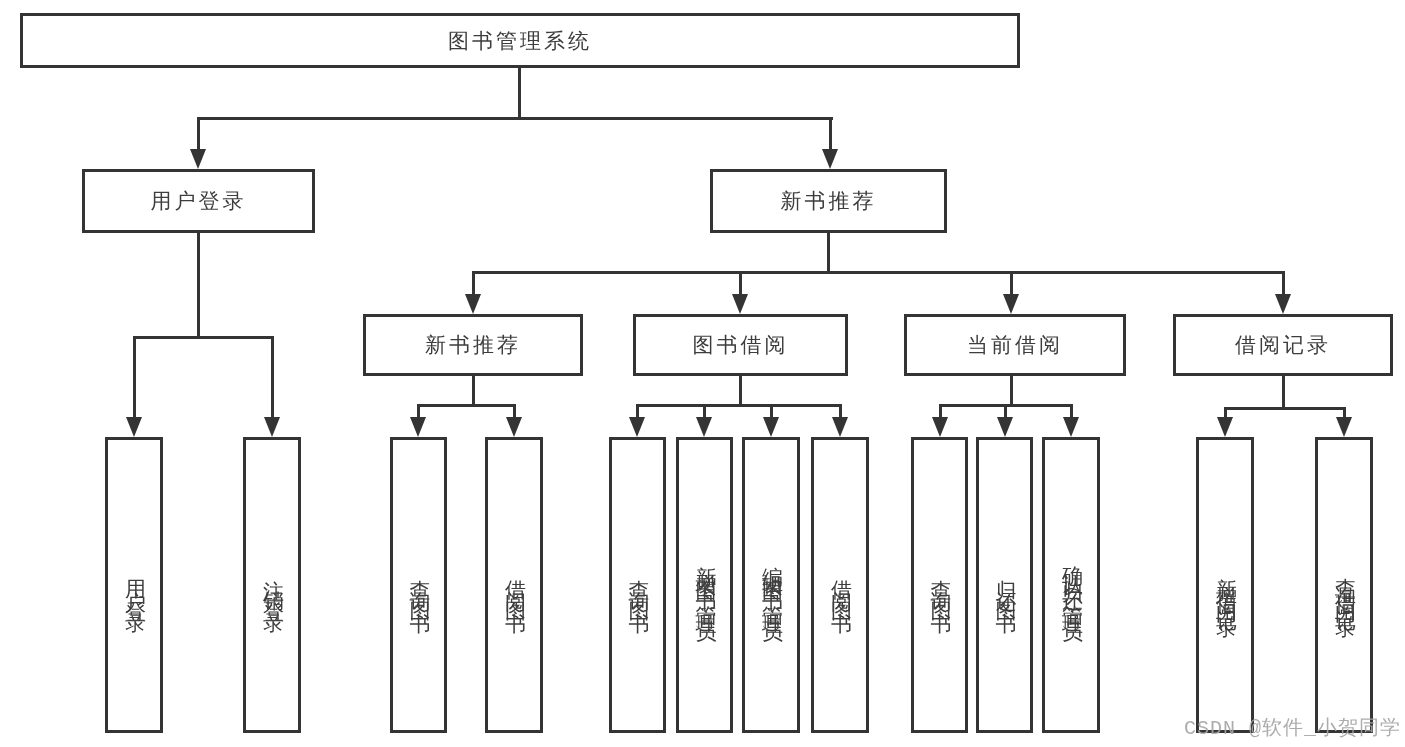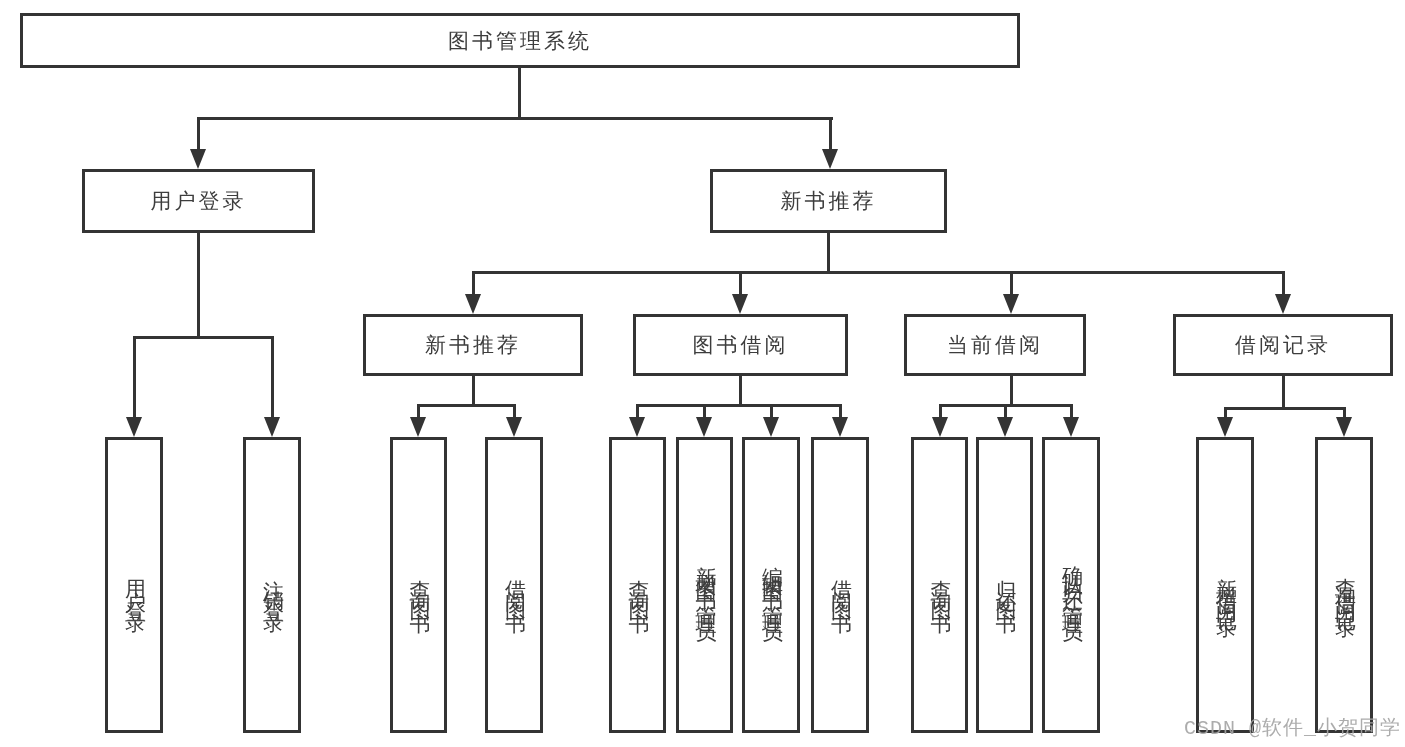--- a/index.html
+++ b/index.html
@@ -88,21 +88,21 @@
   <div class="ar" style="left:465px;top:294px"></div>
   <div class="vl" style="left:739px;top:271px;height:25px"></div>
   <div class="ar" style="left:732px;top:294px"></div>
   <div class="vl" style="left:1010px;top:271px;height:25px"></div>
   <div class="ar" style="left:1003px;top:294px"></div>
   <div class="vl" style="left:1282px;top:271px;height:25px"></div>
   <div class="ar" style="left:1275px;top:294px"></div>
 
   <div class="hbox" style="left:633px;top:314px;width:215px;height:62px">图书借阅</div>
   <div class="hbox" style="left:363px;top:314px;width:220px;height:62px">新书推荐</div>
-  <div class="hbox" style="left:904px;top:314px;width:182px;height:62px">当前借阅</div>
+  <div class="hbox" style="left:904px;top:314px;width:222px;height:62px">当前借阅</div>
   <div class="hbox" style="left:1173px;top:314px;width:220px;height:62px">借阅记录</div>
 
   <div class="vl" style="left:472px;top:374px;height:30px"></div>
   <div class="hl" style="left:417px;top:404px;width:99px"></div>
   <div class="vl" style="left:417px;top:404px;height:15px"></div>
   <div class="ar" style="left:410px;top:417px"></div>
   <div class="vl" style="left:513px;top:404px;height:15px"></div>
   <div class="ar" style="left:506px;top:417px"></div>
 
   <div class="vl" style="left:739px;top:374px;height:30px"></div>

